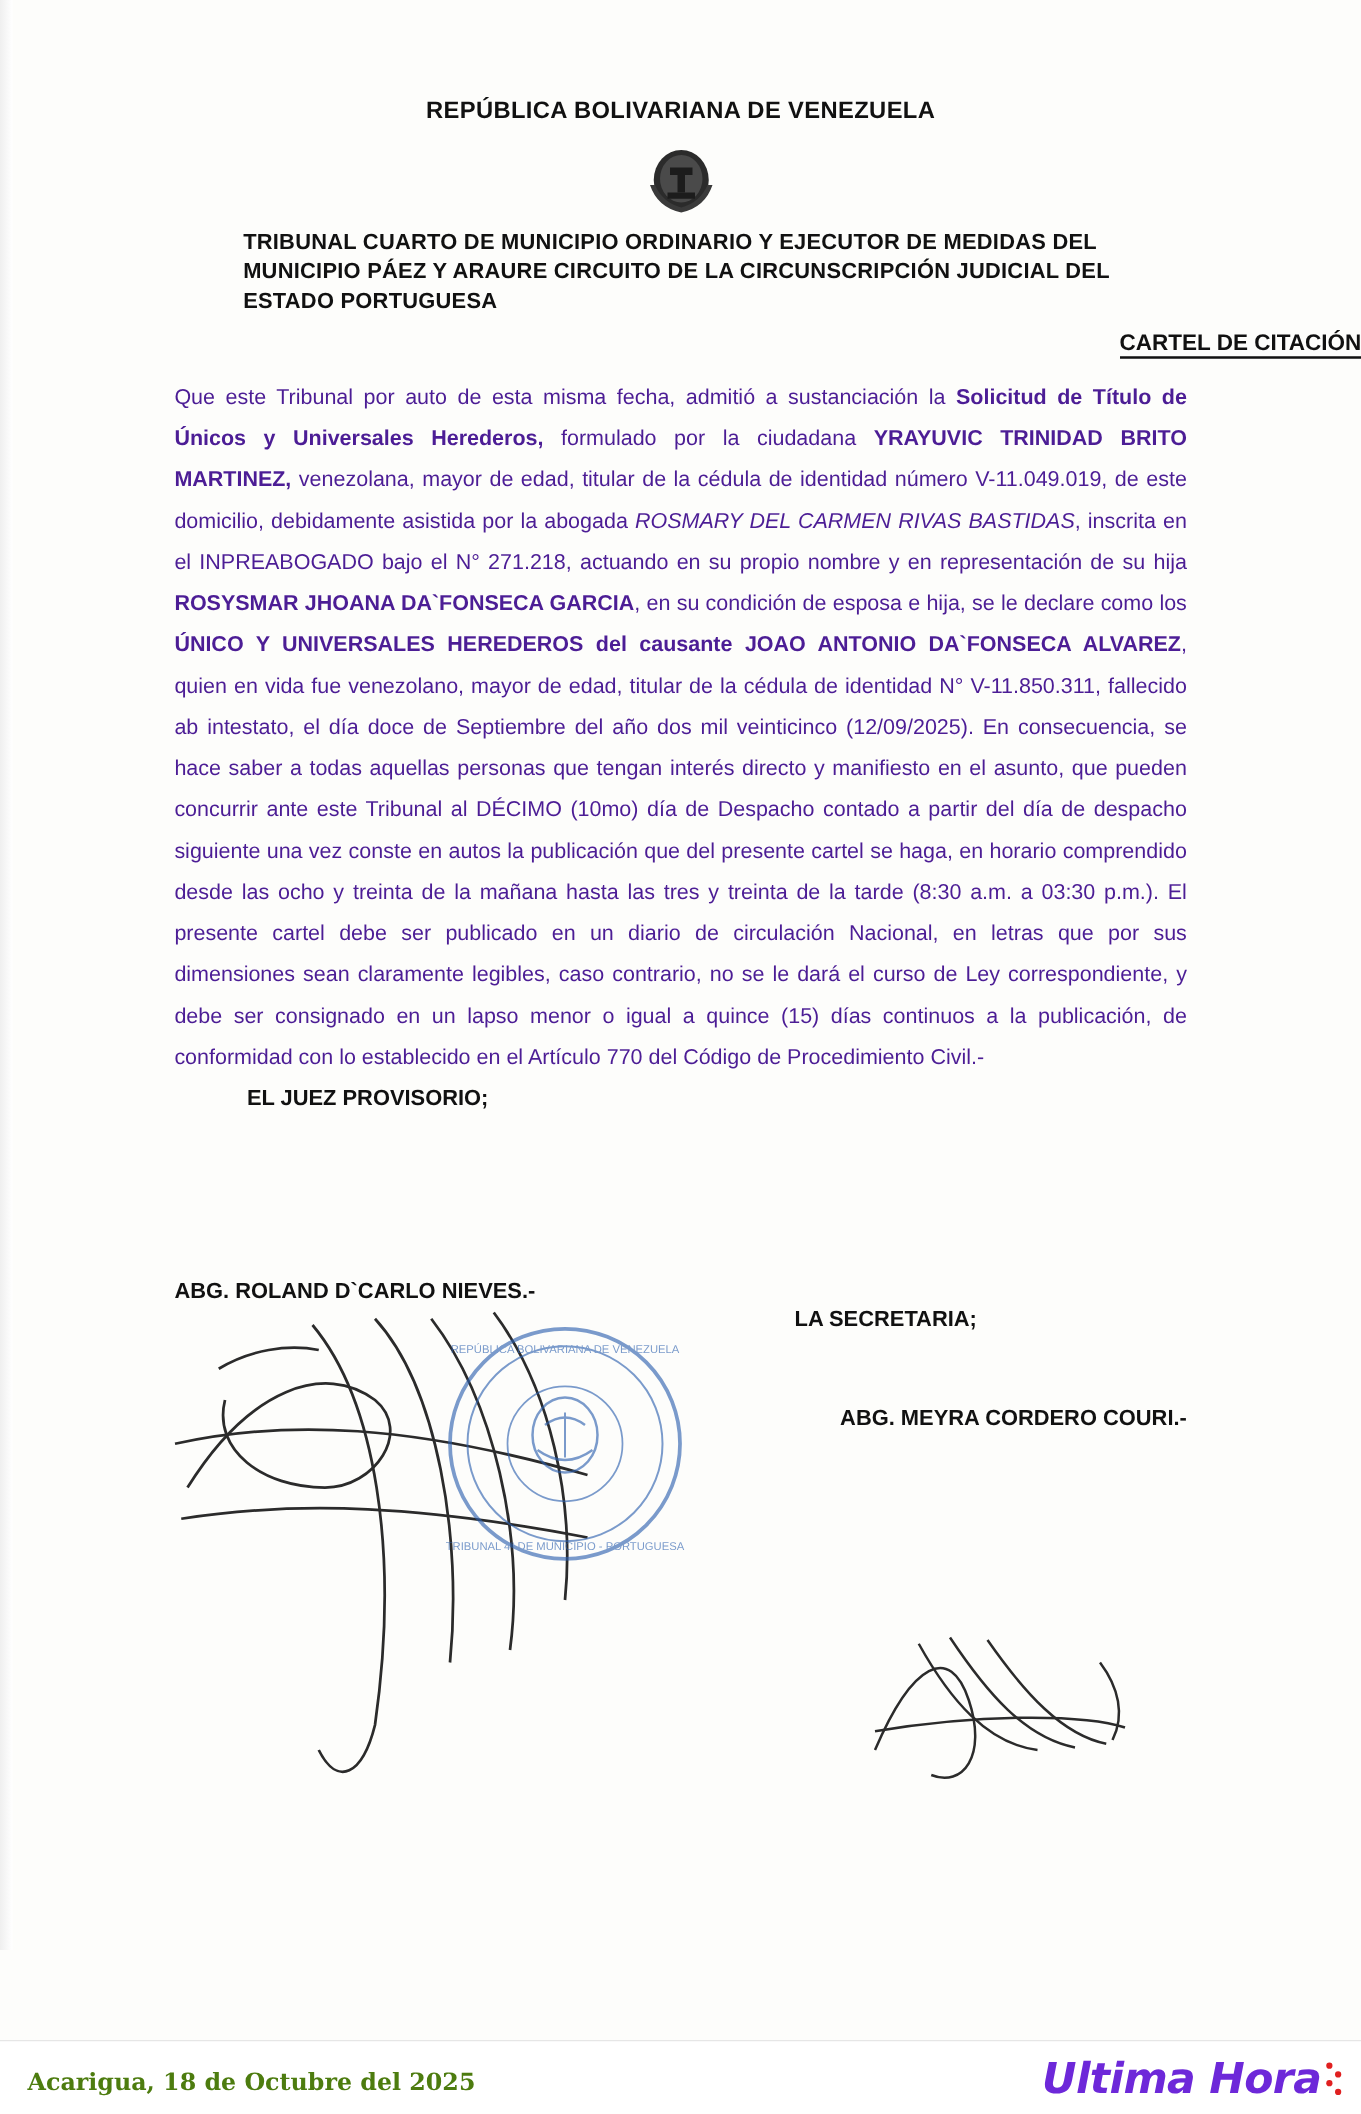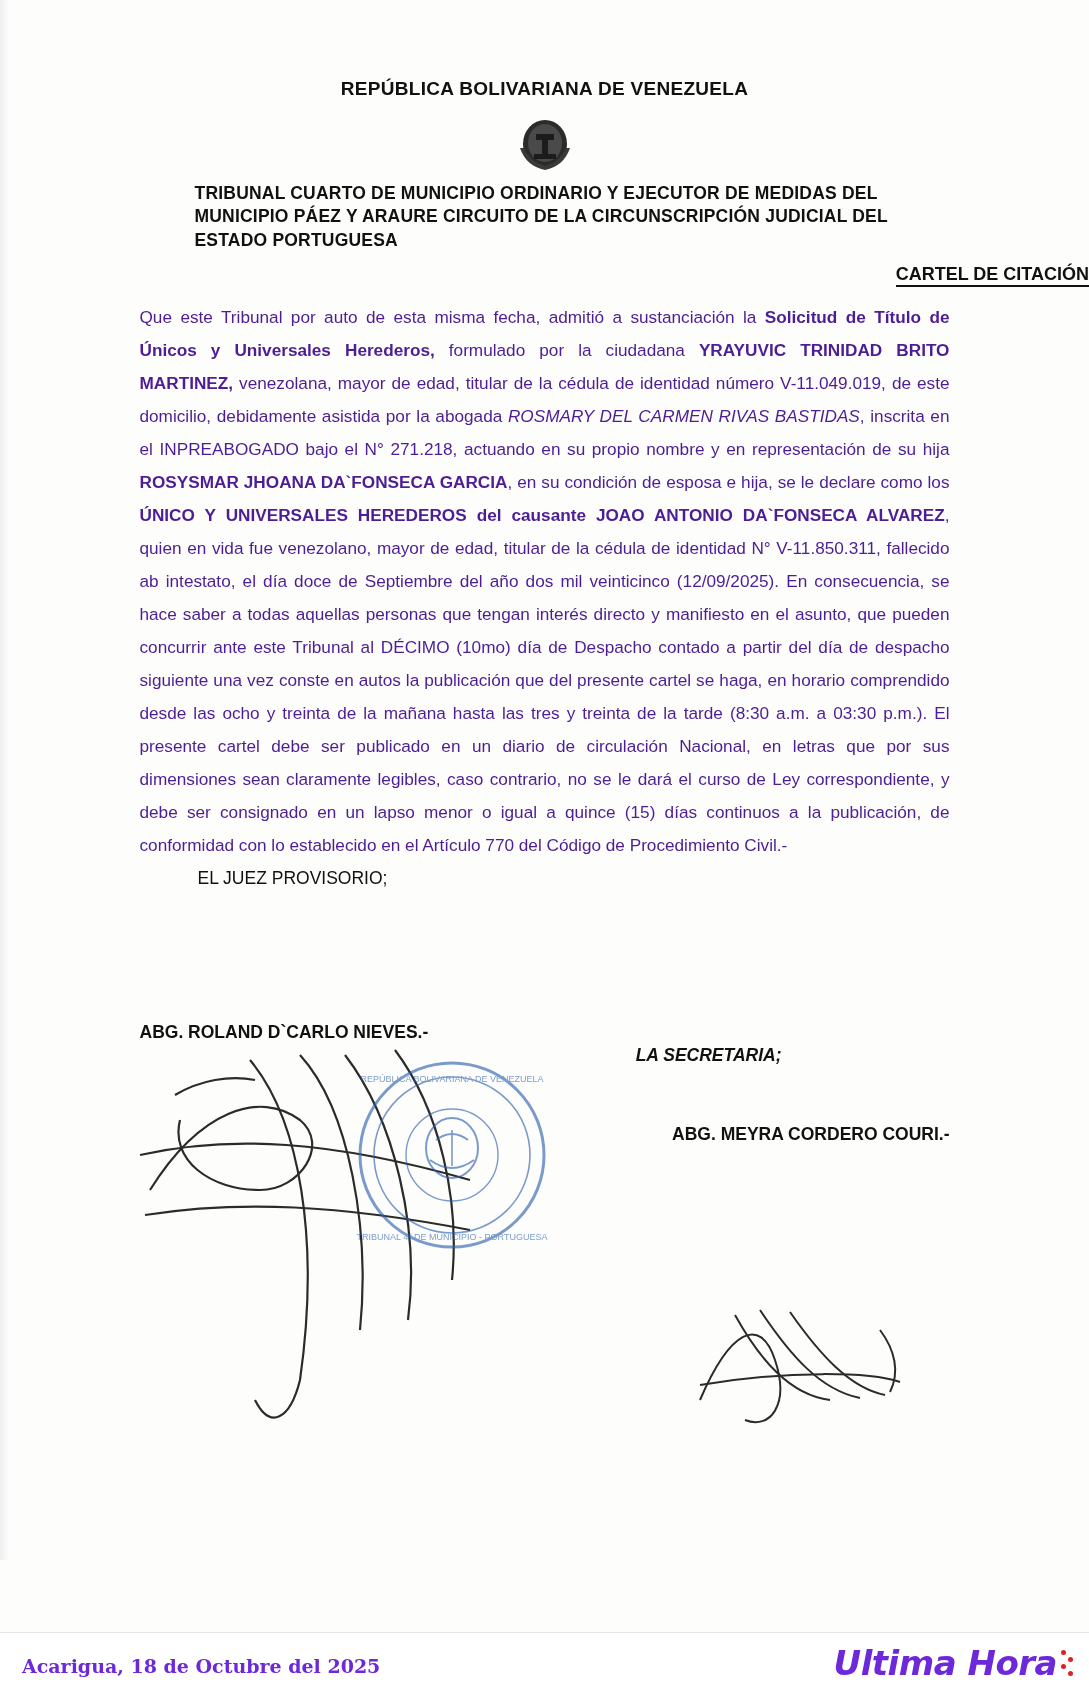--- a/index.html
+++ b/index.html
@@ -93,37 +93,36 @@
   .sig-block {
     width: 810px;
     margin: 0 auto;
     position: relative;
     height: 330px;
   }
   .juez {
     position: absolute;
     left: 58px;
     top: 6px;
-    font-weight: normal;
+    font-weight: bold;
     font-size: 17.5px;
   }
   .juez-name {
     position: absolute;
     left: 0px;
     top: 160px;
     font-weight: bold;
     font-size: 17.5px;
   }
   .secretaria {
     position: absolute;
     right: 168px;
     top: 183px;
     font-weight: bold;
     font-size: 17.5px;
-    font-style: italic;
   }
   .secretaria-name {
     position: absolute;
     right: 0px;
     top: 262px;
     font-weight: bold;
     font-size: 17.5px;
   }
   .footer-codes {
     width: 810px;
@@ -148,21 +147,21 @@
     background: #ffffff;
     border-top: 1px solid #e6e6e6;
   }
   .bottom-left {
     position: absolute;
     left: 22px;
     bottom: 14px;
     font-weight: bold;
     font-size: 19px;
     font-family: "DejaVu Serif", serif;
-    color: #6d28d9;
+    color: #4d7c0f;
   }
   .brand {
     position: absolute;
     right: 14px;
     bottom: 8px;
     display: flex;
     align-items: center;
   }
   .brand-text {
     font-family: "DejaVu Sans", sans-serif;

